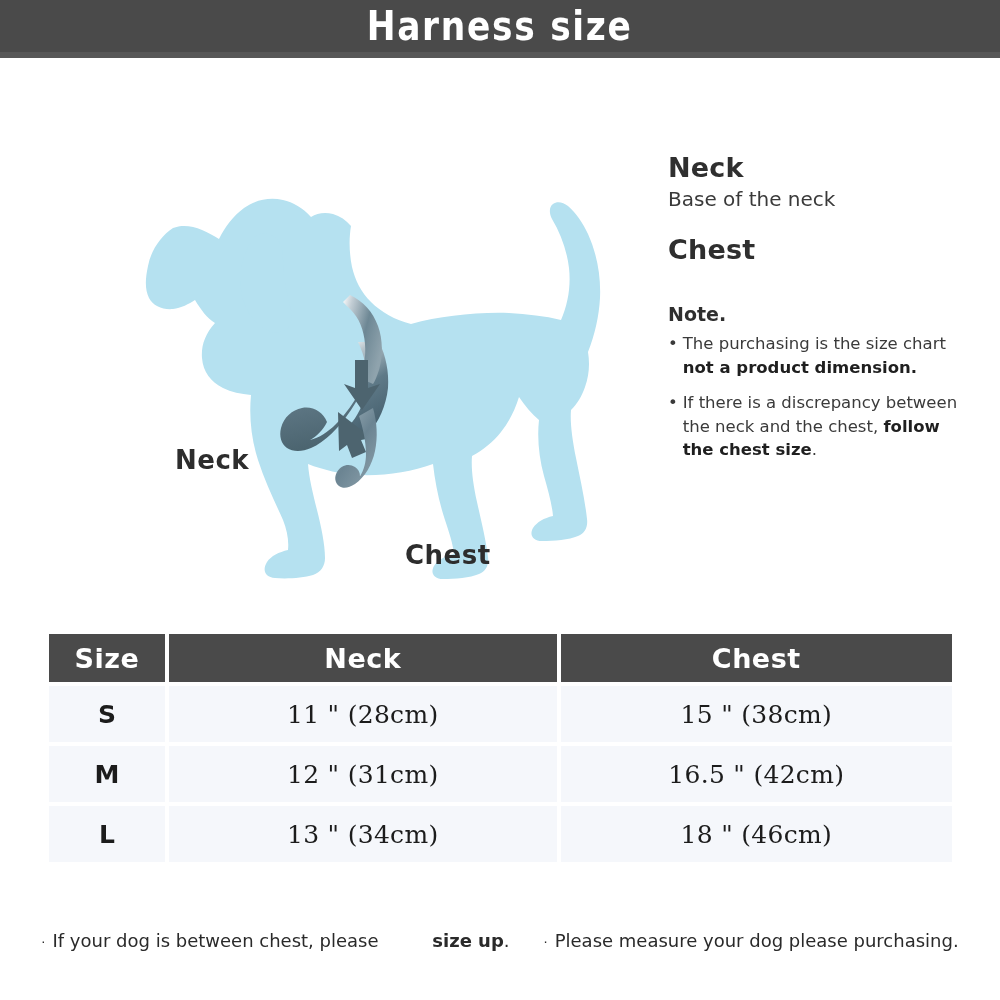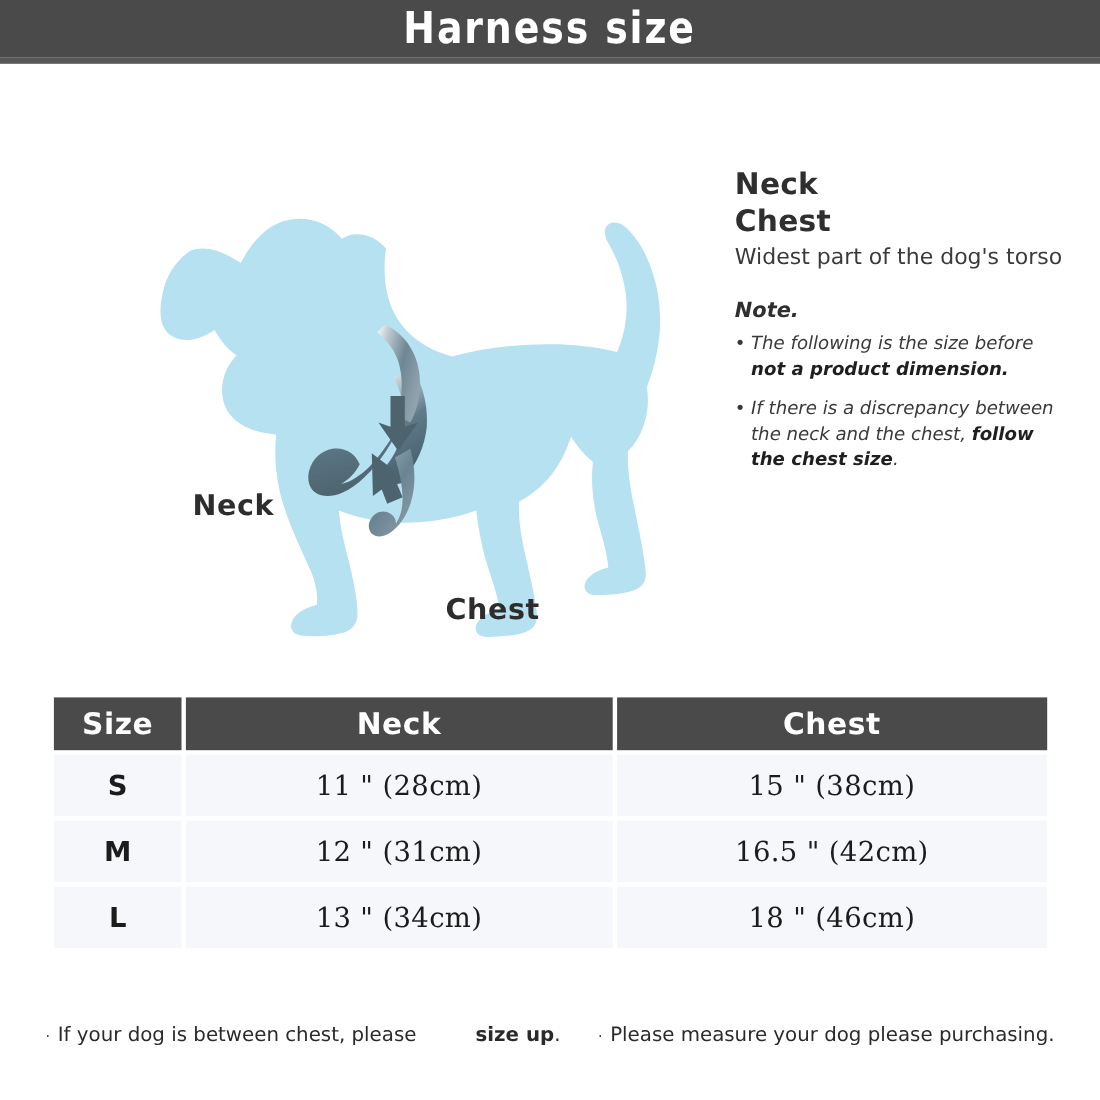--- a/index.html
+++ b/index.html
@@ -78,21 +78,21 @@
   }
   .info-sub {
     font-size: 20px;
     color: #3a3a3a;
     line-height: 1.32;
     margin: 0 0 22px 0;
     font-family: "DejaVu Sans", sans-serif;
   }
   .info-sub.last { margin-bottom: 0; }
 
-  .note-block { margin-top: 25px; font-style: italic; }
+  .note-block { margin-top: 38px; }
   .note-title {
     font-size: 19px;
     font-weight: 700;
     color: #2f2f2f;
     font-family: "DejaVu Sans", sans-serif;
     margin-bottom: 7px;
   }
   .note-item {
     display: flex;
     font-size: 16.5px;
@@ -359,31 +359,31 @@
       "></path>
     </g>
   </svg>
 
   <div class="dog-label label-neck">Neck</div>
   <div class="dog-label label-chest">Chest</div>
 </div>
 
 <div class="info-panel">
   <div class="info-head">Neck</div>
+  <div class="info-sub">Base of the neck</div>
 
   <div class="info-head">Chest</div>
-  <div class="info-sub last">Widest part of the dog's torso</div>
 
   <div class="note-block">
     <div class="note-title">Note.</div>
 
     <div class="note-item">
       <span class="note-bullet">•</span>
       <span class="note-text">
-        <span>The following is the size before </span><b>not a product dimension.</b><span></span>
+        <span>The purchasing is the size chart </span><b>not a product dimension.</b><span></span>
       </span>
     </div>
 
     <div class="note-item">
       <span class="note-bullet">•</span>
       <span class="note-text">
         <span>If there is a discrepancy between the neck and the chest, </span><b>follow the chest size</b><span>.</span>
       </span>
     </div>
   </div>

